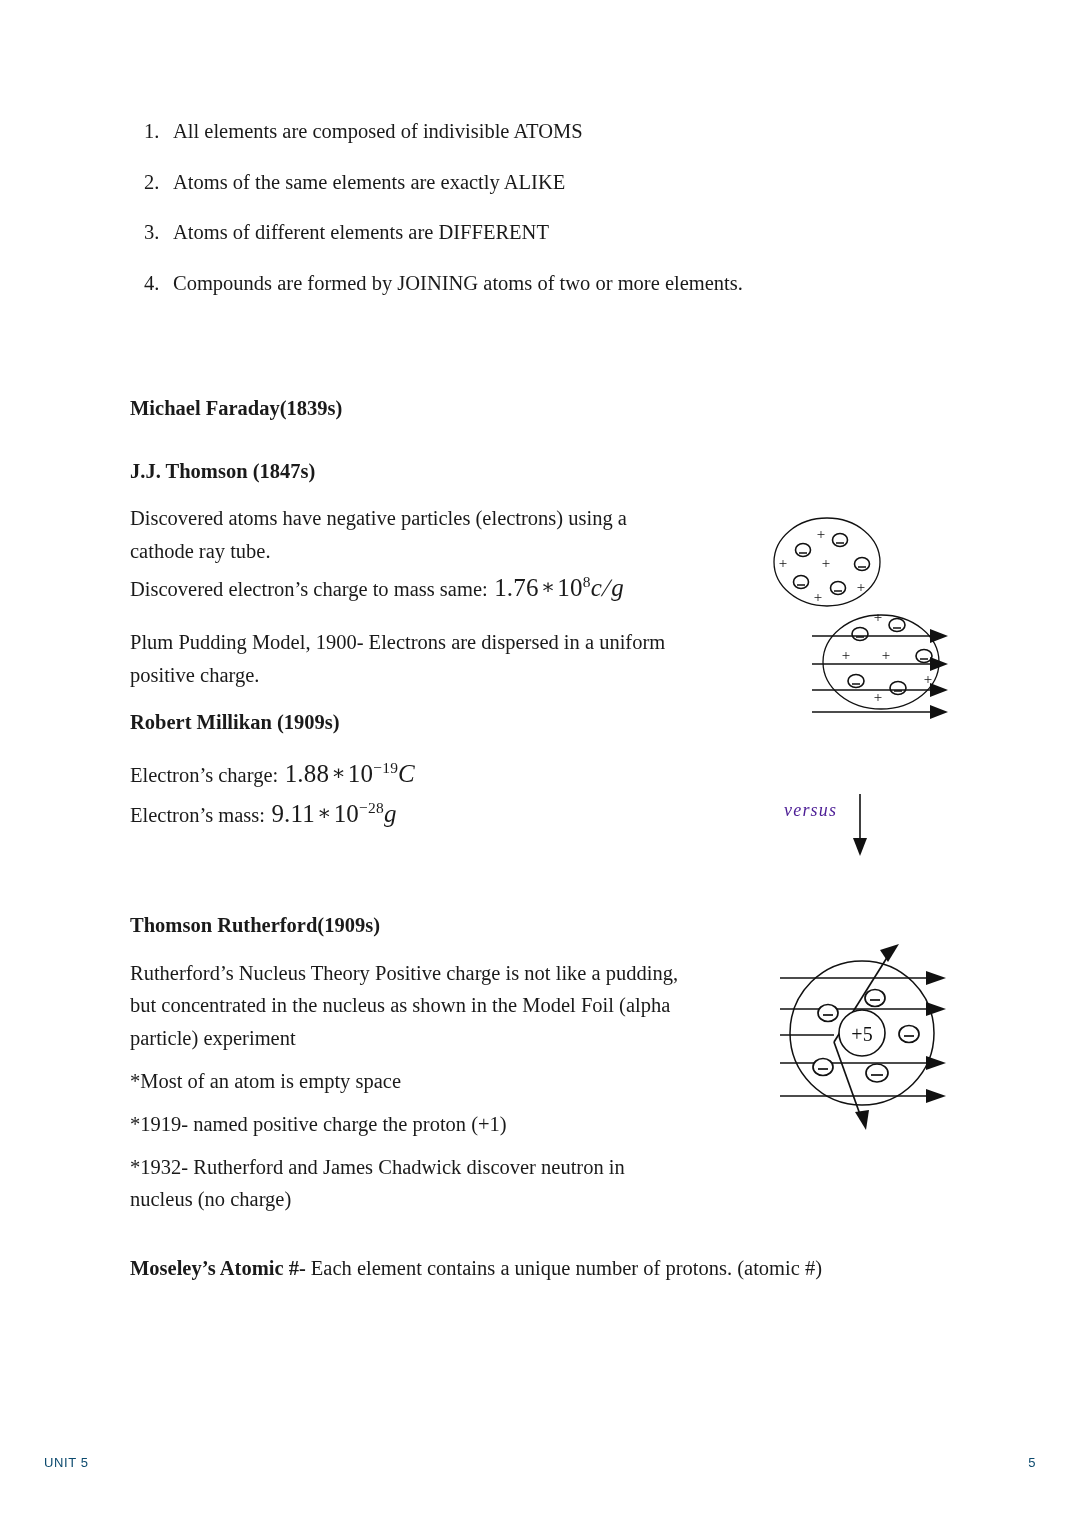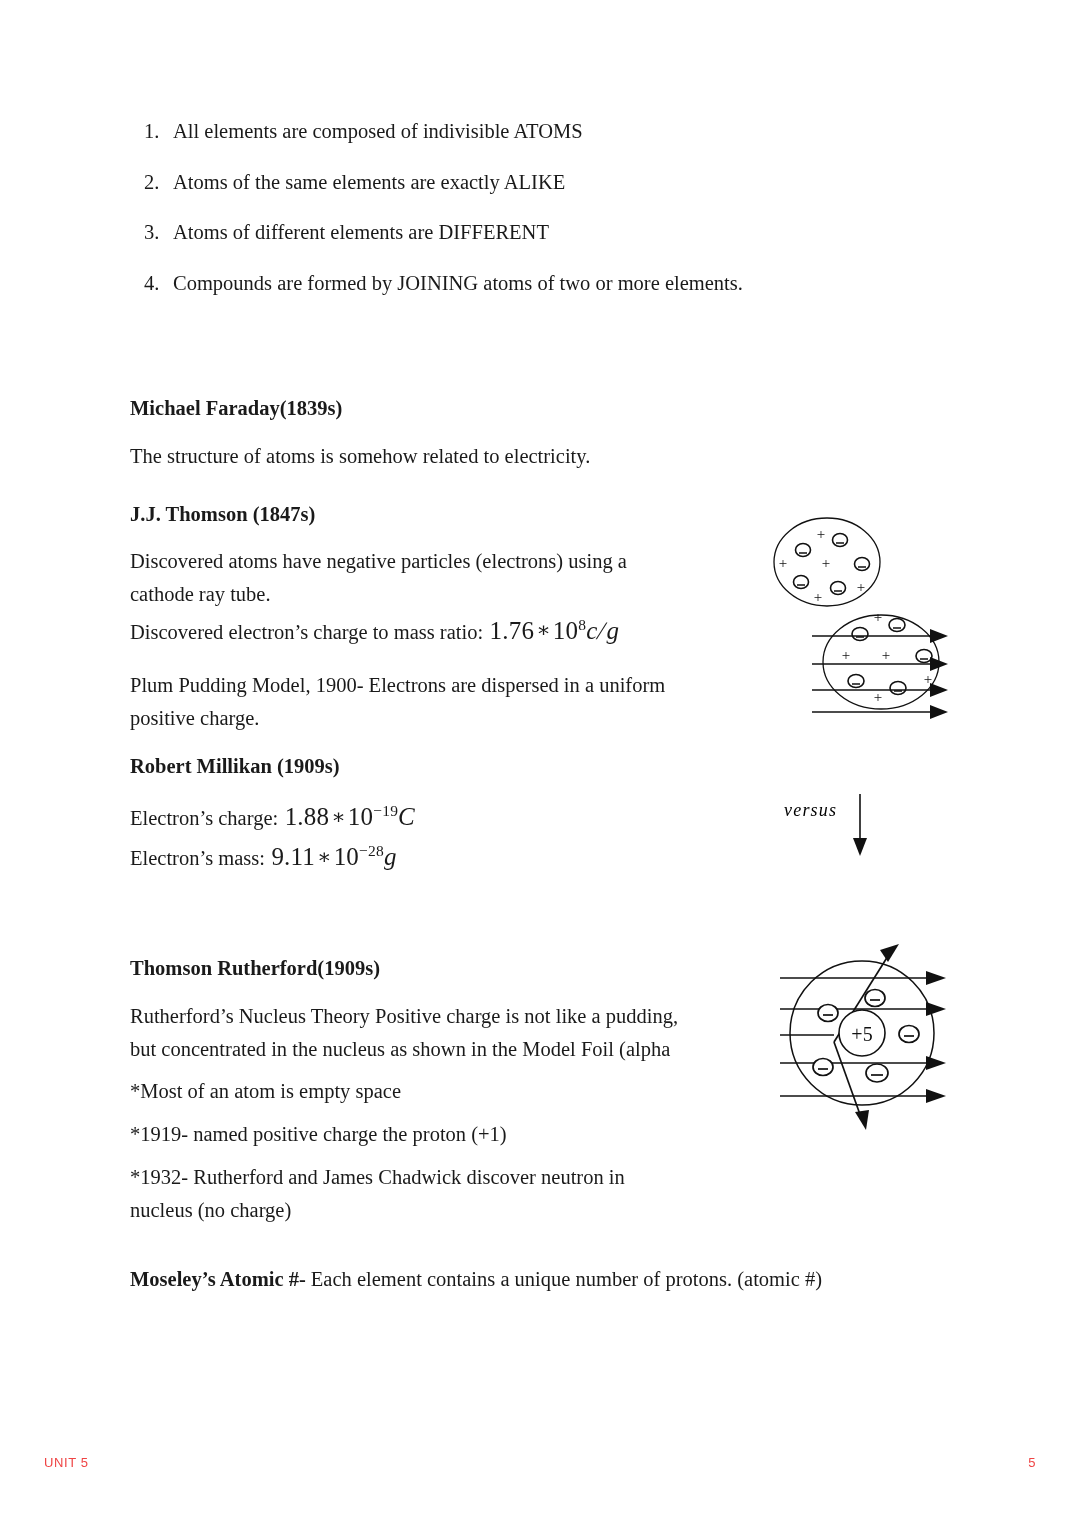--- a/index.html
+++ b/index.html
@@ -99,34 +99,34 @@
   #fig-rutherford { left: 762px; top: 930px; }
 
   .versus-label {
     position: absolute;
     left: 24px;
     top: 22px;
     font-family: "Liberation Serif", "DejaVu Serif", serif;
     font-style: italic;
     font-size: 18px;
     letter-spacing: 1.2px;
-    color: #000000;
+    color: #4c1d95;
   }
 
   
   .footer {
     position: absolute;
     left: 0;
     right: 0;
     top: 1455px;
     height: 30px;
     font-family: "Liberation Sans", "DejaVu Sans", sans-serif;
     font-size: 13px;
     letter-spacing: 0.6px;
-    color: #ef4444;
+    color: #0c4a6e;
   }
   .footer .left {
     position: absolute;
     left: 44px;
     top: 0;
   }
   .footer .right {
     position: absolute;
     right: 44px;
     top: 0;
@@ -157,32 +157,31 @@
         <span class="num">4.</span>
         <span>Compounds are formed by JOINING atoms of two or more elements.</span>
       </li>
     </ol>
 
 
     <div class="gap-xl"></div>
 
     <h3 class="heading">Michael Faraday(1839s)</h3>
     <div class="gap-s"></div>
-    <p class="body">The structure of atoms is somehow related to electricity.</p>
 
     <div class="gap-s"></div>
 
     <h3 class="heading">J.J. Thomson (1847s)</h3>
     <div class="gap-s"></div>
 
     <p class="body tight">Discovered atoms have negative particles (electrons) using a</p>
     <p class="body tight">cathode ray tube.</p>
 
     <p class="body tight">
-      <span>Discovered electron’s charge to mass ratio:</span><span class="math">
+      <span>Discovered electron’s charge to mass same:</span><span class="math">
         <span>1.76</span><span class="ast">∗</span><span>10</span><sup>8</sup><span class="it">c</span><span class="slash">/</span><span class="it">g</span>
       </span>
     </p>
 
     <div class="gap-s"></div>
 
     <p class="body tight">Plum Pudding Model, 1900-  Electrons are dispersed in a uniform</p>
     <p class="body tight">positive charge.</p>
 
     <div class="gap-s"></div>
@@ -203,20 +202,21 @@
       </span>
     </p>
 
     <div style="height:78px"></div>
 
     <h3 class="heading">Thomson Rutherford(1909s)</h3>
     <div class="gap-s"></div>
 
     <p class="body tight">Rutherford’s Nucleus Theory Positive charge is not like a pudding,</p>
     <p class="body tight">but concentrated in the nucleus as shown in the Model Foil (alpha</p>
+    <p class="body tight">particle) experiment</p>
 
     <div class="gap-xs"></div>
     <p class="body tight">*Most of an atom is empty space</p>
     <div class="gap-xs"></div>
     <p class="body tight">*1919- named positive charge the proton (+1)</p>
     <div class="gap-xs"></div>
     <p class="body tight">*1932- Rutherford and James Chadwick discover neutron in</p>
     <p class="body tight">nucleus (no charge)</p>
 
     <div class="gap-s"></div>

